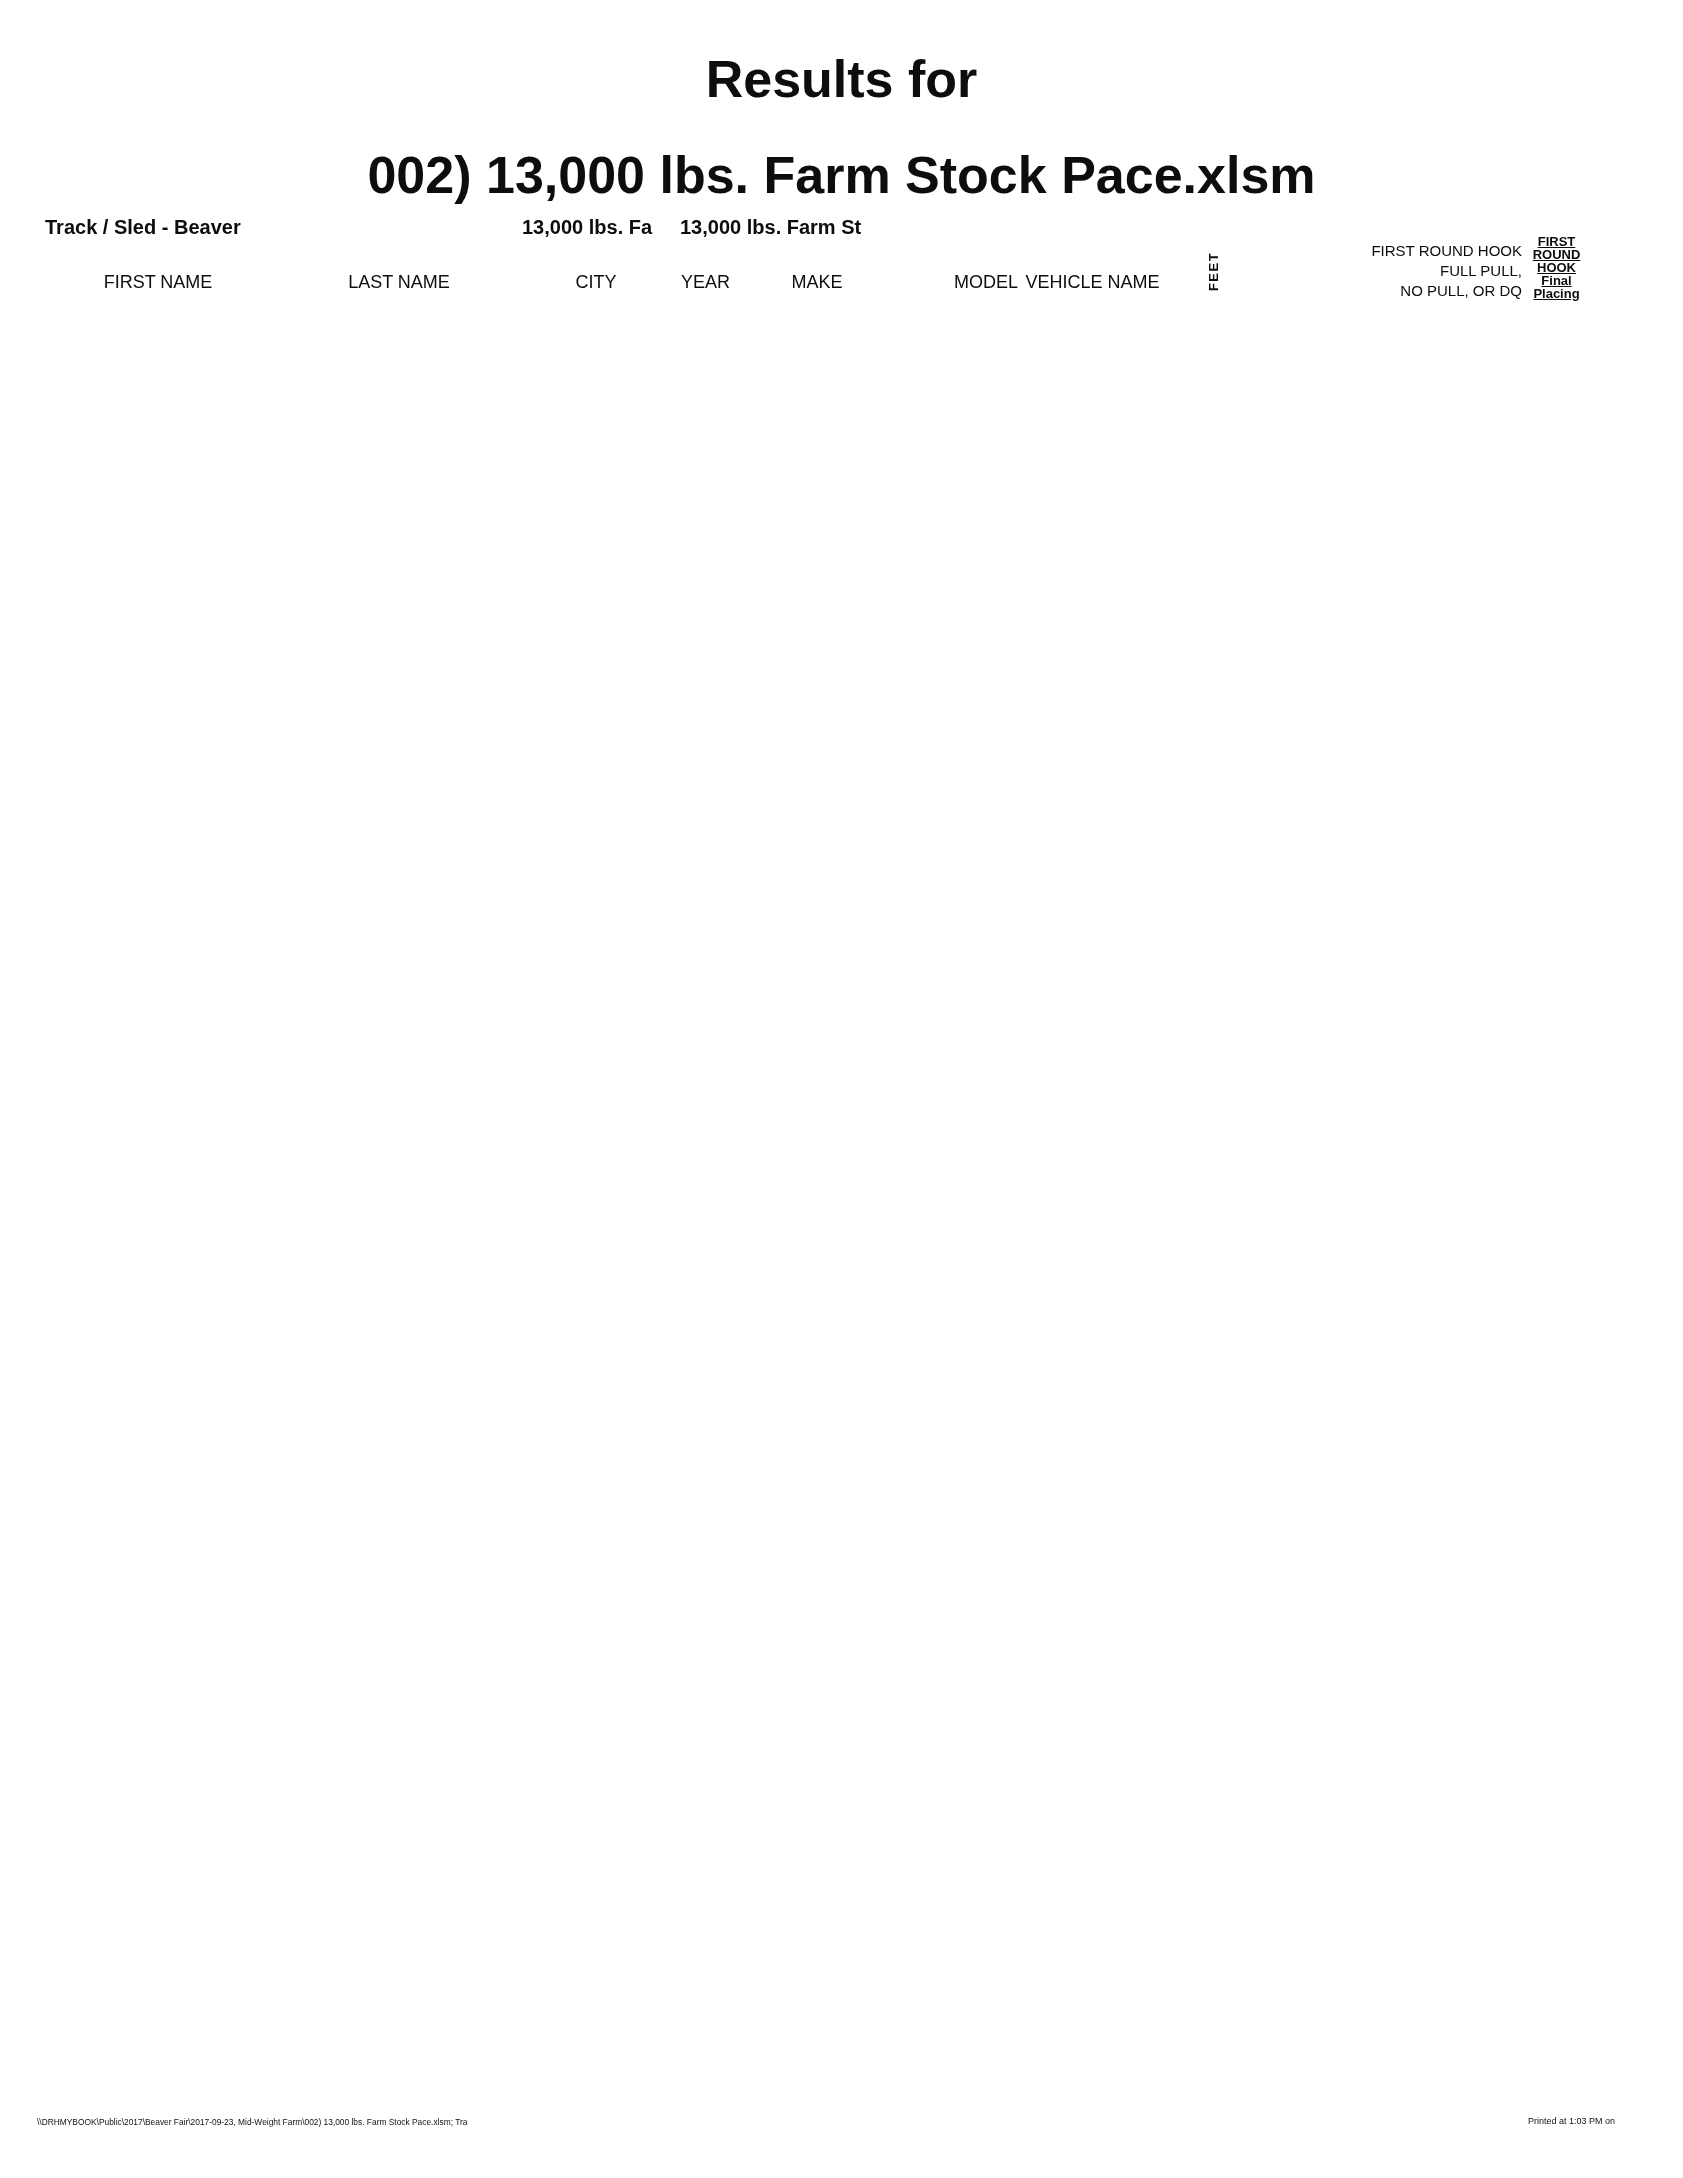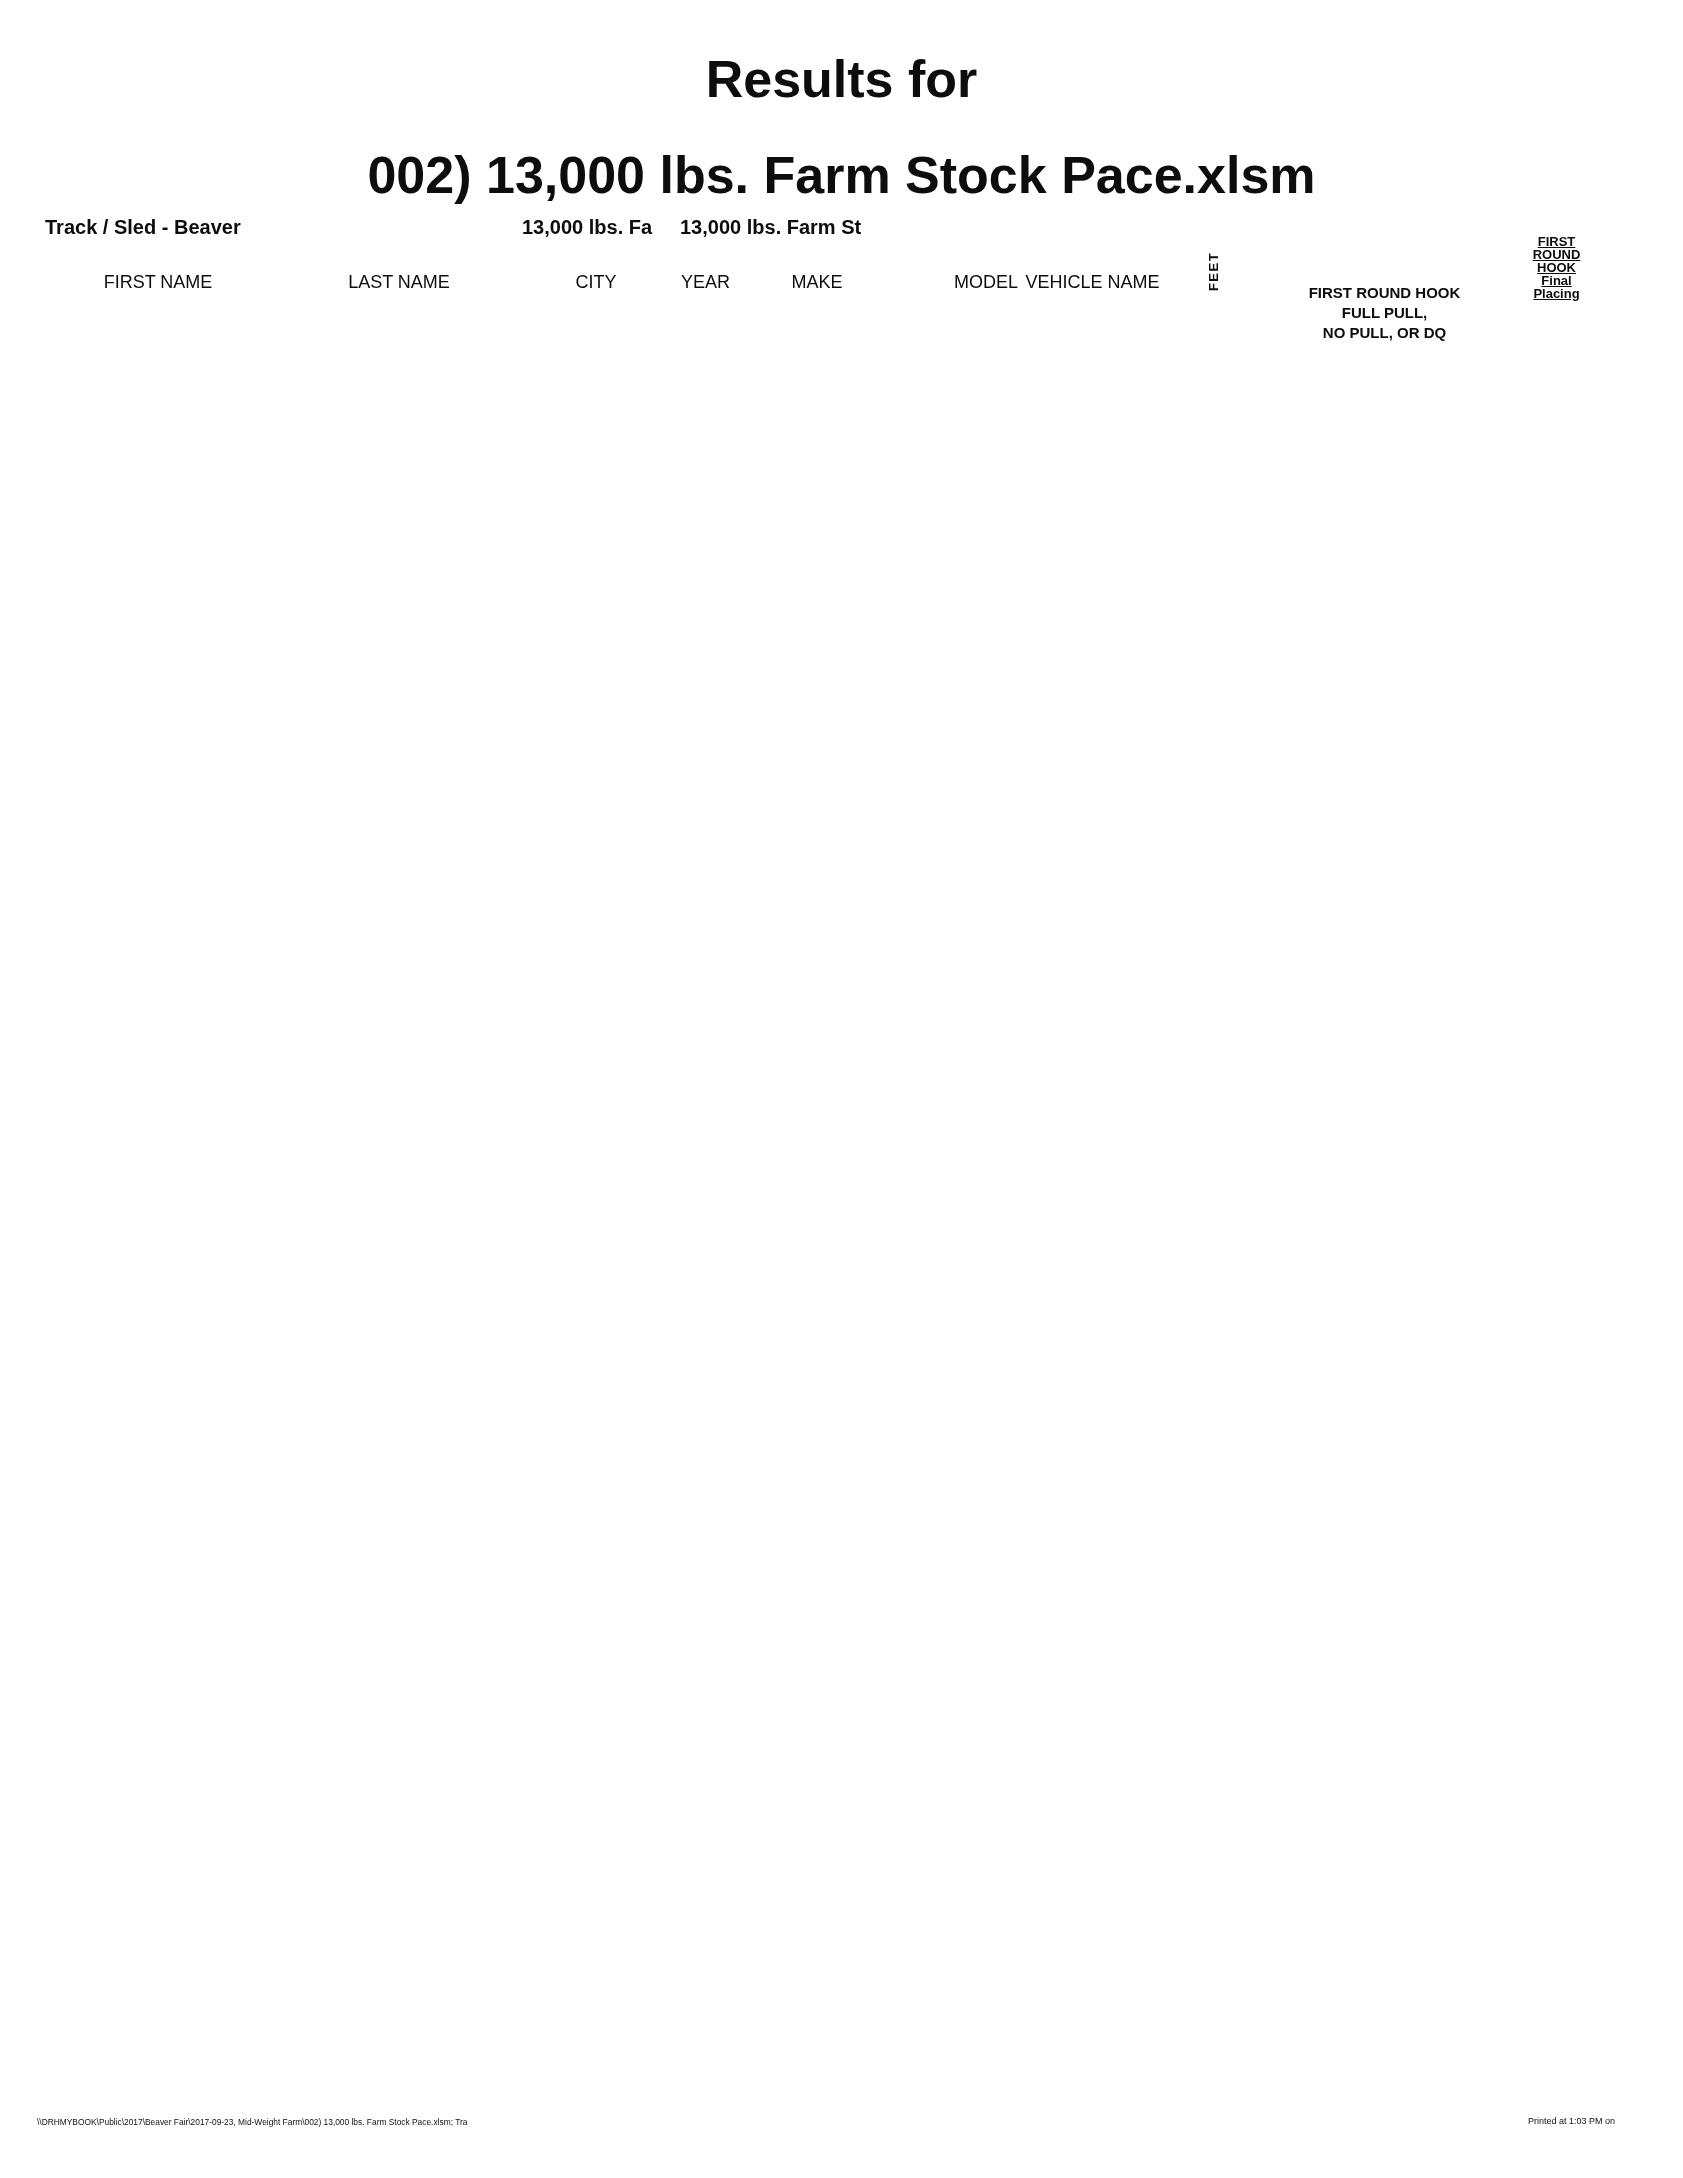--- a/index.html
+++ b/index.html
@@ -21,21 +21,21 @@
   .colhead{top:271px;text-align:center;font-weight:normal;font-size:18px;line-height:22px;white-space:nowrap;}
   #h-first{left:37px;width:242px;}
   #h-last{left:278px;width:242px;}
   #h-city{left:520px;width:152px;}
   #h-year{left:672px;width:67px;}
   #h-make{left:740px;width:154px;}
   #h-model{left:930px;width:112px;}
   #h-vehicle{left:1006px;width:173px;}
   #h-feet{left:1182px;top:243px;width:63px;height:57px;display:flex;align-items:center;justify-content:center;}
   #h-feet span{transform:rotate(-90deg);font-weight:bold;font-size:13px;letter-spacing:1.5px;}
-  #h-hook{left:1247px;top:241px;width:275px;text-align:center;font-weight:bold;font-size:15px;line-height:20px;margin-top:42px;}
+  #h-hook{left:1247px;top:241px;width:275px;text-align:right;font-weight:normal;font-size:15px;line-height:20px;}
   #h-place{left:1523px;top:235px;width:67px;text-align:center;font-weight:bold;font-size:13px;line-height:13px;text-decoration:underline;}
   
   table#results{position:absolute;left:37px;top:315px;border-collapse:collapse;table-layout:fixed;}
   
   .footer{font-size:9px;line-height:11px;color:#111;white-space:nowrap;}
   #footer-left{left:37px;top:2117px;font-size:8.4px;}
   #footer-right{left:1528px;top:2116px;}
 </style>
 </head>
 <body>

